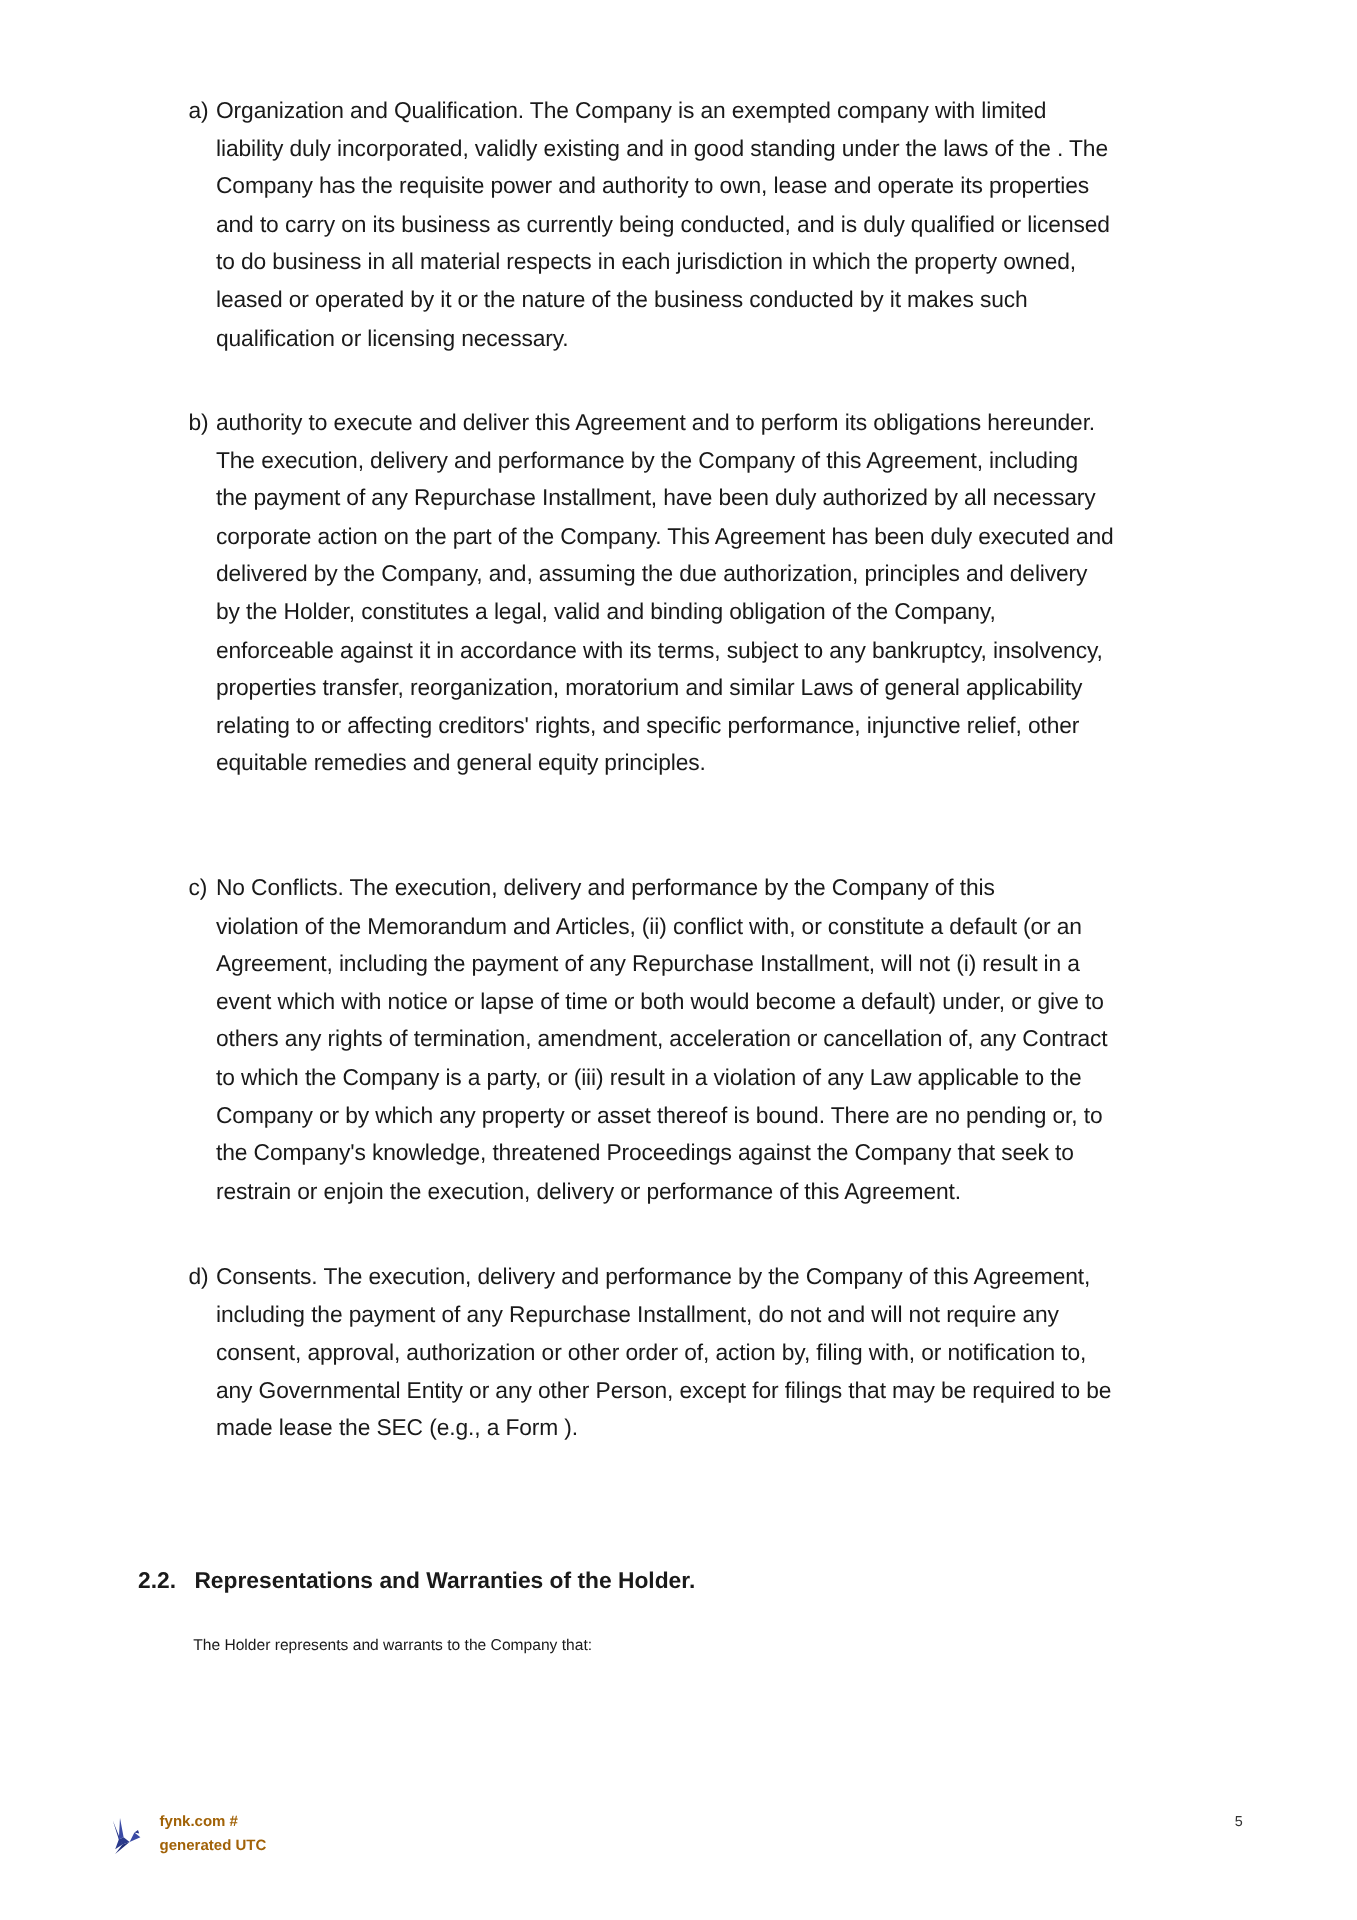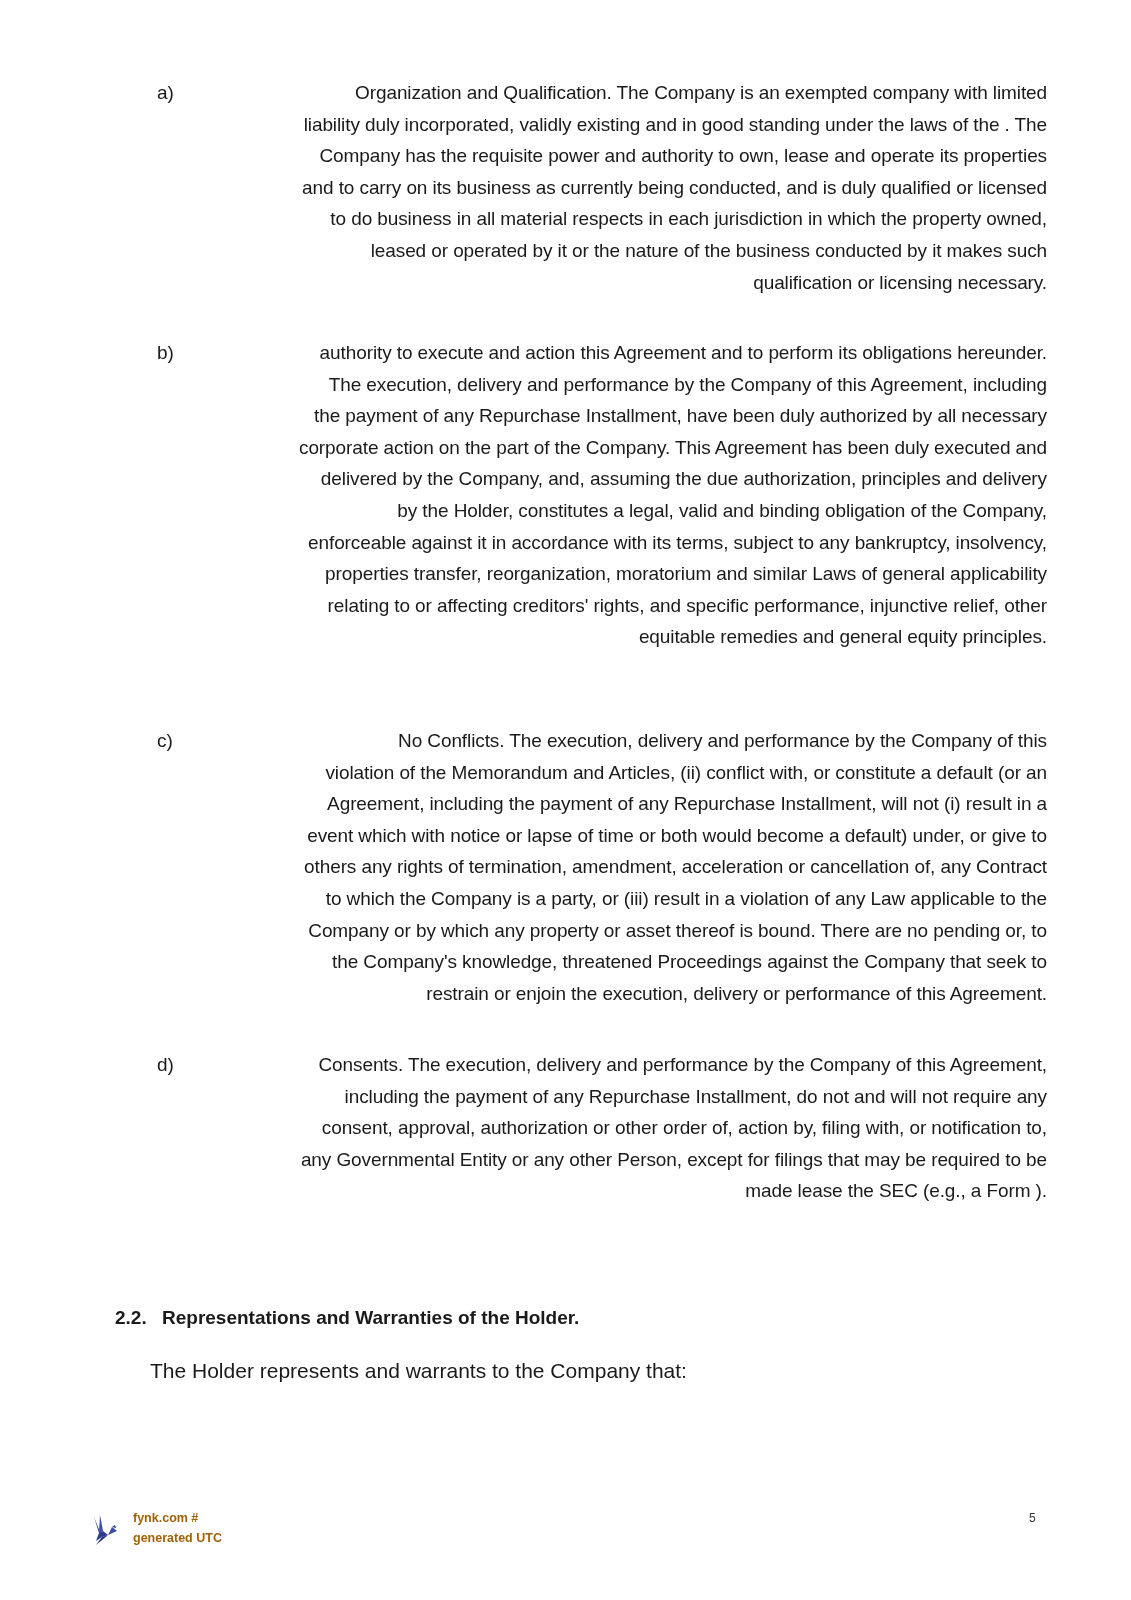--- a/index.html
+++ b/index.html
@@ -28,21 +28,20 @@
       line-height: 31.6px;
       letter-spacing: -0.1px;
     }
     .clause .marker {
       position: absolute;
       left: 0;
       top: 0;
     }
     .clause .body {
       margin-left: 23px;
-      text-align: right;
     }
     .clause .line {
       display: block;
       white-space: nowrap;
     }
     #clause-a { top: 77px; }
     #clause-b { top: 337px; }
     #clause-c { top: 725px; }
     #clause-d { top: 1049px; }
 
@@ -55,23 +54,23 @@
       line-height: 26px;
       white-space: nowrap;
       margin-left: 12px;
     }
     .section-heading .num {
       display: inline-block;
       width: 47px;
     }
     .intro {
       position: absolute;
-      left: 150px;
+      left: 161px;
       top: 1358px;
-      font-size: 21px;
+      font-size: 13px;
       line-height: 26px;
       white-space: nowrap;
     }
 
     .footer-logo {
       position: absolute;
       left: 90px;
       top: 1511px;
       width: 36px;
       height: 36px;
@@ -108,21 +107,21 @@
       <span class="line">and to carry on its business as currently being conducted, and is duly qualified or licensed</span>
       <span class="line">to do business in all material respects in each jurisdiction in which the property owned,</span>
       <span class="line">leased or operated by it or the nature of the business conducted by it makes such</span>
       <span class="line">qualification or licensing necessary.</span>
     </div>
   </div>
 
   <div class="clause" id="clause-b">
     <span class="marker">b)</span>
     <div class="body">
-      <span class="line">authority to execute and action this Agreement and to perform its obligations hereunder.</span>
+      <span class="line">authority to execute and deliver this Agreement and to perform its obligations hereunder.</span>
       <span class="line">The execution, delivery and performance by the Company of this Agreement, including</span>
       <span class="line">the payment of any Repurchase Installment, have been duly authorized by all necessary</span>
       <span class="line">corporate action on the part of the Company. This Agreement has been duly executed and</span>
       <span class="line">delivered by the Company, and, assuming the due authorization, principles and delivery</span>
       <span class="line">by the Holder, constitutes a legal, valid and binding obligation of the Company,</span>
       <span class="line">enforceable against it in accordance with its terms, subject to any bankruptcy, insolvency,</span>
       <span class="line">properties transfer, reorganization, moratorium and similar Laws of general applicability</span>
       <span class="line">relating to or affecting creditors' rights, and specific performance, injunctive relief, other</span>
       <span class="line">equitable remedies and general equity principles.</span>
     </div>

